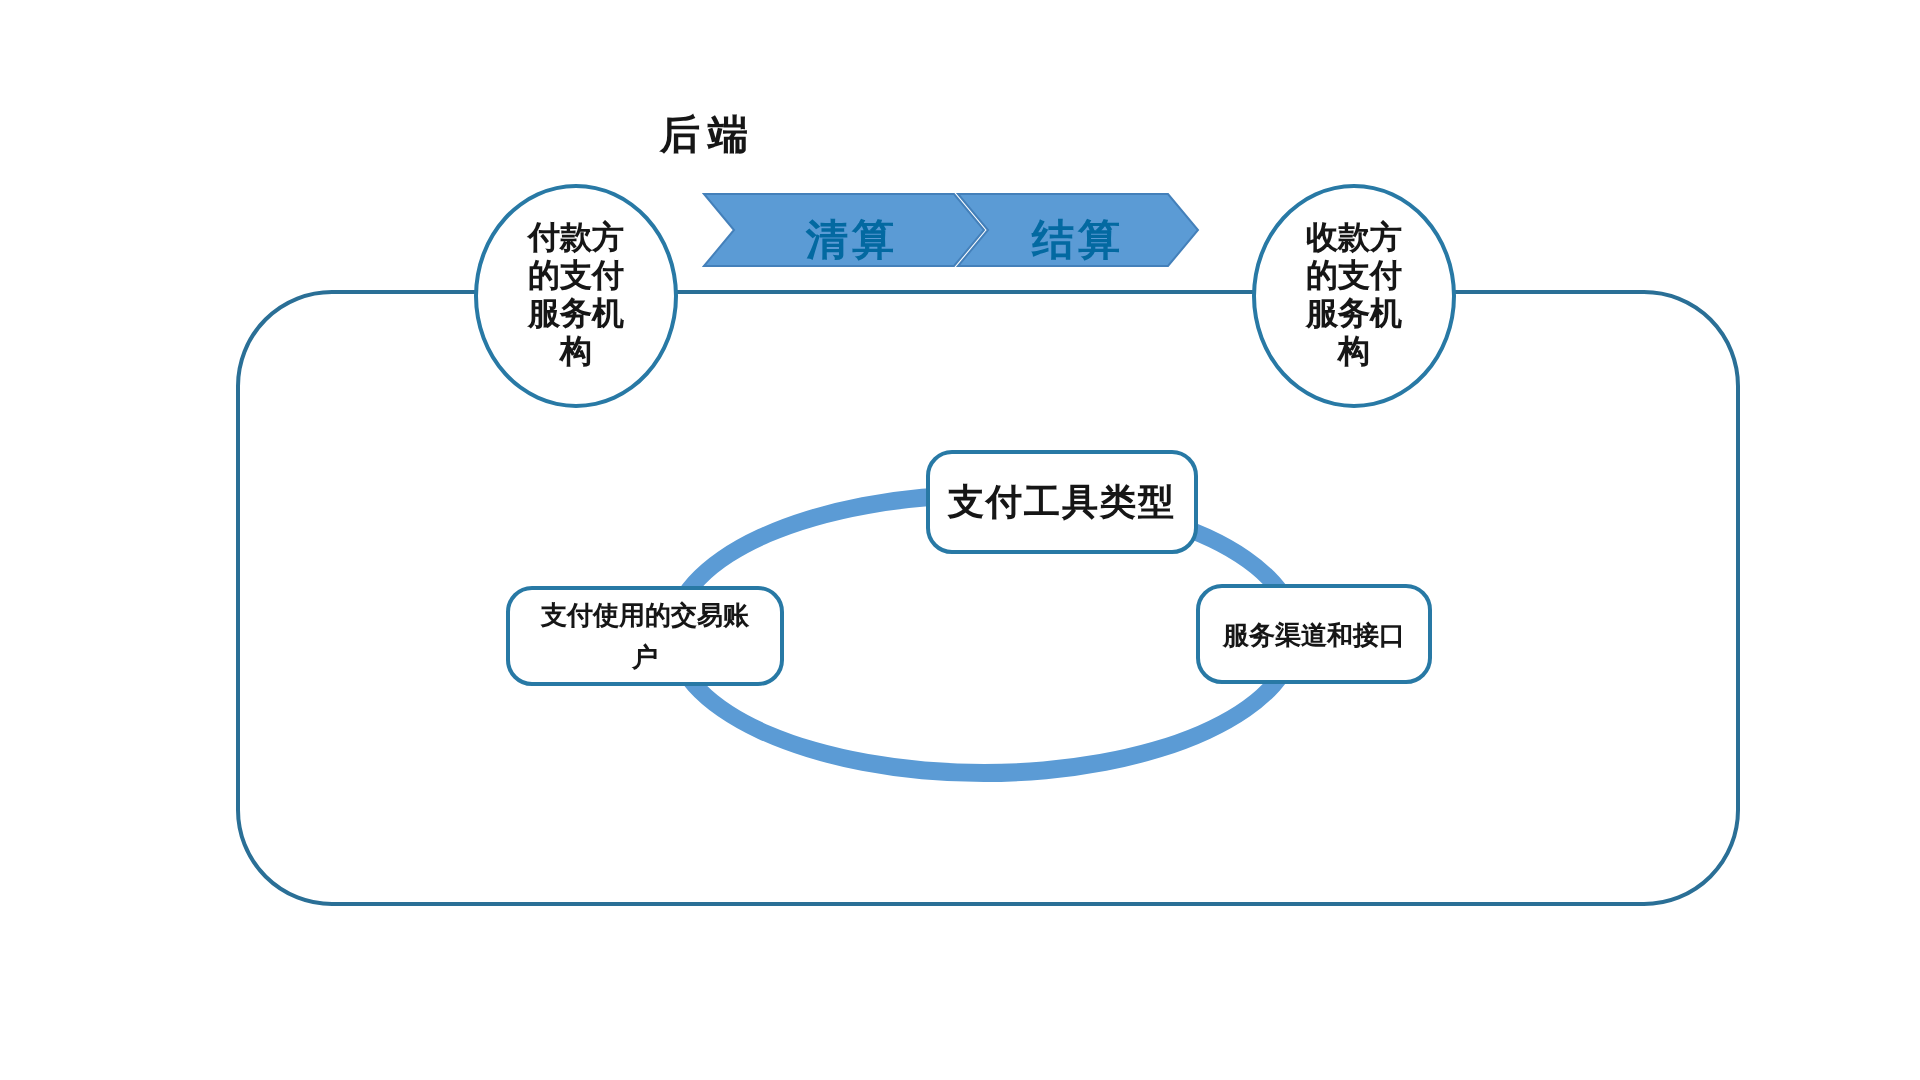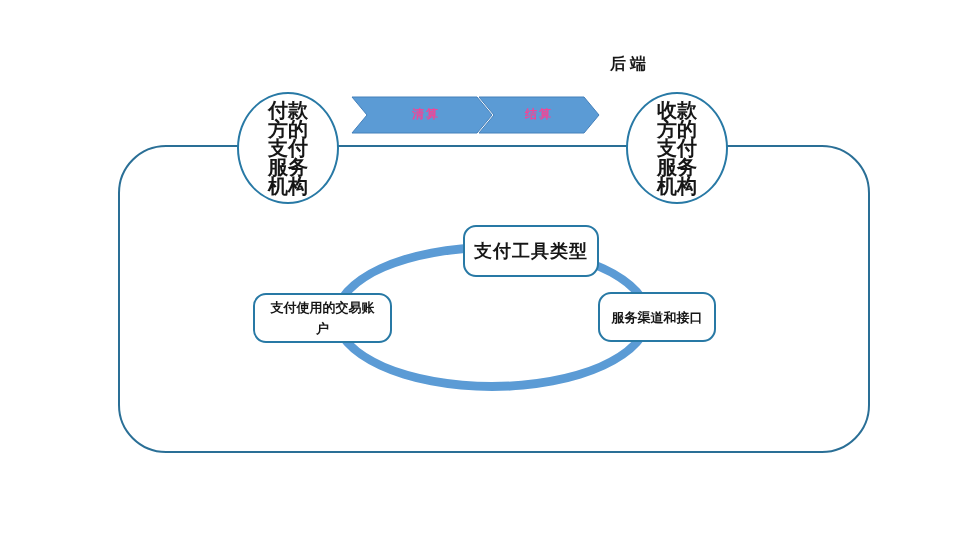--- a/index.html
+++ b/index.html
@@ -9,44 +9,44 @@
     --outer_border:#2a6f96;
     --text:#161616;
   }
   *{margin:0;padding:0;box-sizing:border-box;}
   html,body{background:#fff;}
   body{font-family:"Liberation Serif", serif;color:var(--text);}
   .stage{
     position:relative;width:960px;height:540px;background:#ffffff;overflow:hidden;
   }
   .section-label{
-    position:absolute;left:330px;width:320px;text-align:right;
-    font-size:16px;font-weight:bold;letter-spacing:4px;color:var(--text);
+    position:absolute;left:330px;width:320px;text-align:left;
+    font-size:20px;font-weight:bold;letter-spacing:4px;color:var(--text);
   }
   .backend-label{top:54px;}
   .frontend-label{top:181px;}
   .outer-boundary{
     position:absolute;left:118px;top:145px;width:752px;height:308px;
     border:2px solid var(--outer_border);border-radius:48px;background:transparent;
   }
   .node-circle{
     position:absolute;width:102px;height:112px;border-radius:50%;
     background:#ffffff;border:2px solid var(--shape_border);
     display:flex;align-items:center;justify-content:center;
   }
   .payer-circle{left:237px;top:92px;}
   .payee-circle{left:626px;top:92px;}
   .node-circle .circle-text{
-    width:52px;text-align:center;font-size:20px;font-weight:bold;
+    width:52px;text-align:center;font-size:16px;font-weight:bold;
     line-height:19px;word-break:break-all;
   }
   .arrows-svg{position:absolute;left:351px;top:96px;}
   .arrow-label{
-    position:absolute;width:80px;text-align:center;font-size:12px;
-    font-weight:bold;color:#ec4899;letter-spacing:2px;top:106px;
+    position:absolute;width:80px;text-align:center;font-size:21px;
+    font-weight:bold;color:#0369a1;letter-spacing:2px;top:106px;
   }
   .clearing-label{left:386px;}
   .settlement-label{left:499px;}
   .ecosystem-ring{
     position:absolute;left:332px;top:243px;width:320px;height:148px;
     border:9px solid var(--accent);border-radius:50%;background:transparent;
   }
   .item-box{
     position:absolute;background:#ffffff;border:2.5px solid var(--shape_border);
     border-radius:13px;display:flex;align-items:center;justify-content:center;

